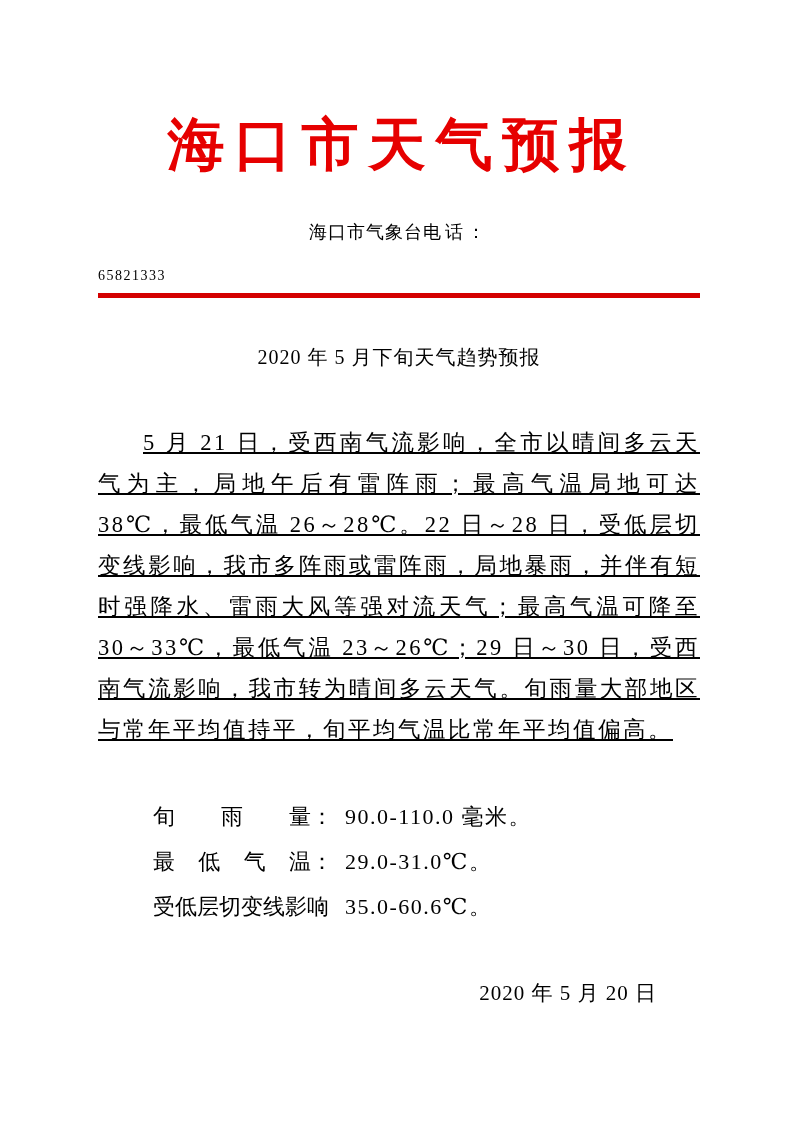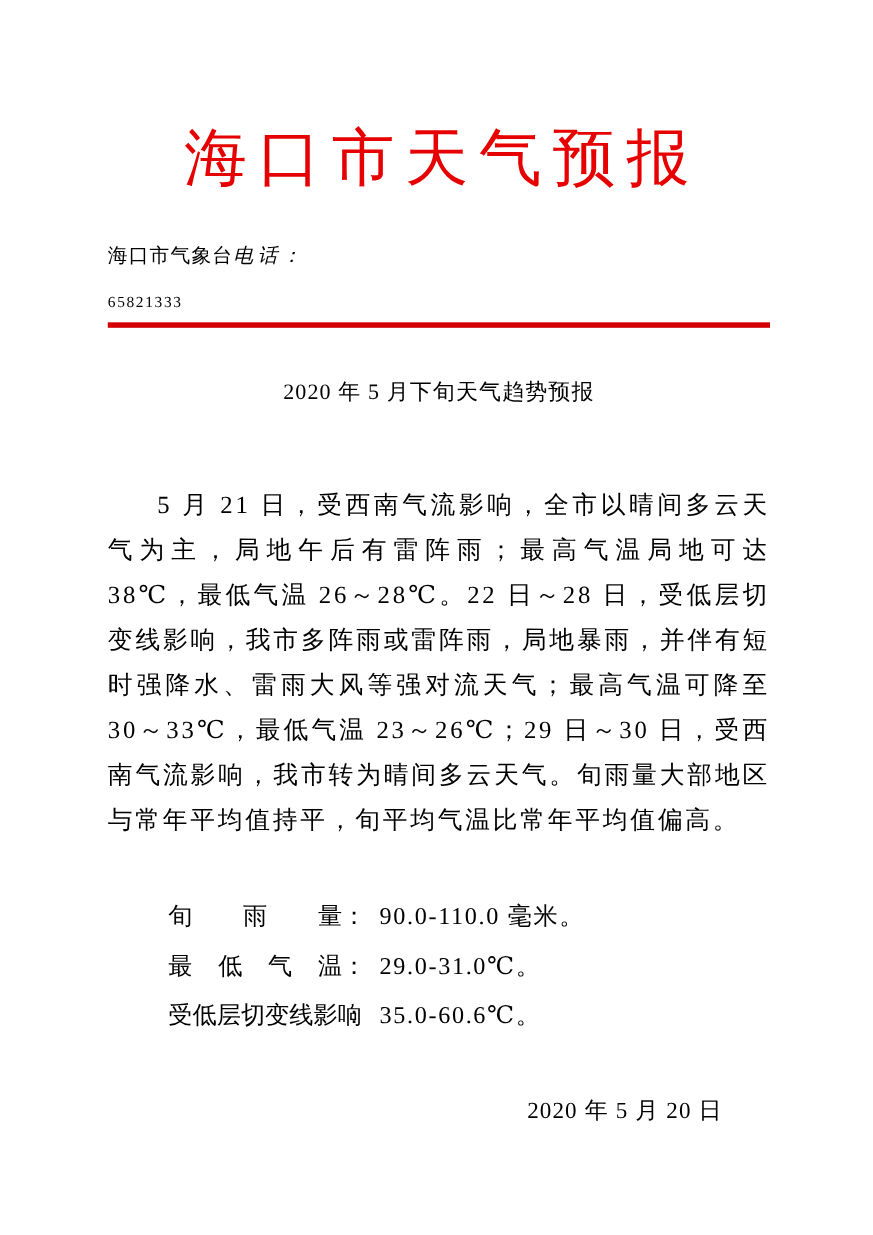--- a/index.html
+++ b/index.html
@@ -11,42 +11,42 @@
     height: 1123px;
     background: #ffffff;
     overflow: hidden;
     color: #000;
     font-family: "Liberation Serif", "DejaVu Serif", serif;
   }
   .doc-title {
     padding-top: 110px;
     text-align: center;
     font-family: "Liberation Sans", "DejaVu Sans", sans-serif;
-    font-weight: normal;
+    font-weight: bold;
     font-size: 57px;
     line-height: 68px;
     letter-spacing: 10px;
     text-indent: 10px;
     color: var(--title-red, #e60000);
     white-space: nowrap;
   }
   .content {
     margin-left: 98px;
     margin-right: 94px;
   }
   .letterhead-row {
     margin-top: 44px;
     display: flex;
-    justify-content: flex-start;
+    justify-content: center;
     align-items: baseline;
     font-size: 18px;
     line-height: 21px;
     letter-spacing: 1px;
   }
-  .phone-label { letter-spacing: 4px; font-style: italic; }
+  .phone-label { letter-spacing: 4px; }
   .phone-number {
     margin-top: 22px;
     font-size: 14px;
     line-height: 21px;
     letter-spacing: 1.5px;
   }
   .red-rule {
     margin-top: 7px;
     height: 5px;
     background: var(--rule-red, #d40000);
@@ -54,27 +54,28 @@
   .subtitle {
     margin-top: 46px;
     text-align: center;
     font-weight: normal;
     font-size: 20px;
     line-height: 26px;
     letter-spacing: 1px;
     white-space: nowrap;
   }
   .body-text {
-    margin-top: 68px;
+    margin-top: 52px;
     font-size: 22.5px;
     line-height: 41px;
     letter-spacing: 2.5px;
     text-align: justify;
     text-justify: inter-ideograph;
     text-indent: 45px;
+    text-decoration: underline;
   }
   .stats {
     margin-top: 44px;
     padding-left: 55px;
     font-size: 22px;
   }
   .stat-row { line-height: 45px; white-space: nowrap; }
   .stat-label {
     display: inline-block;
     width: 158px;

